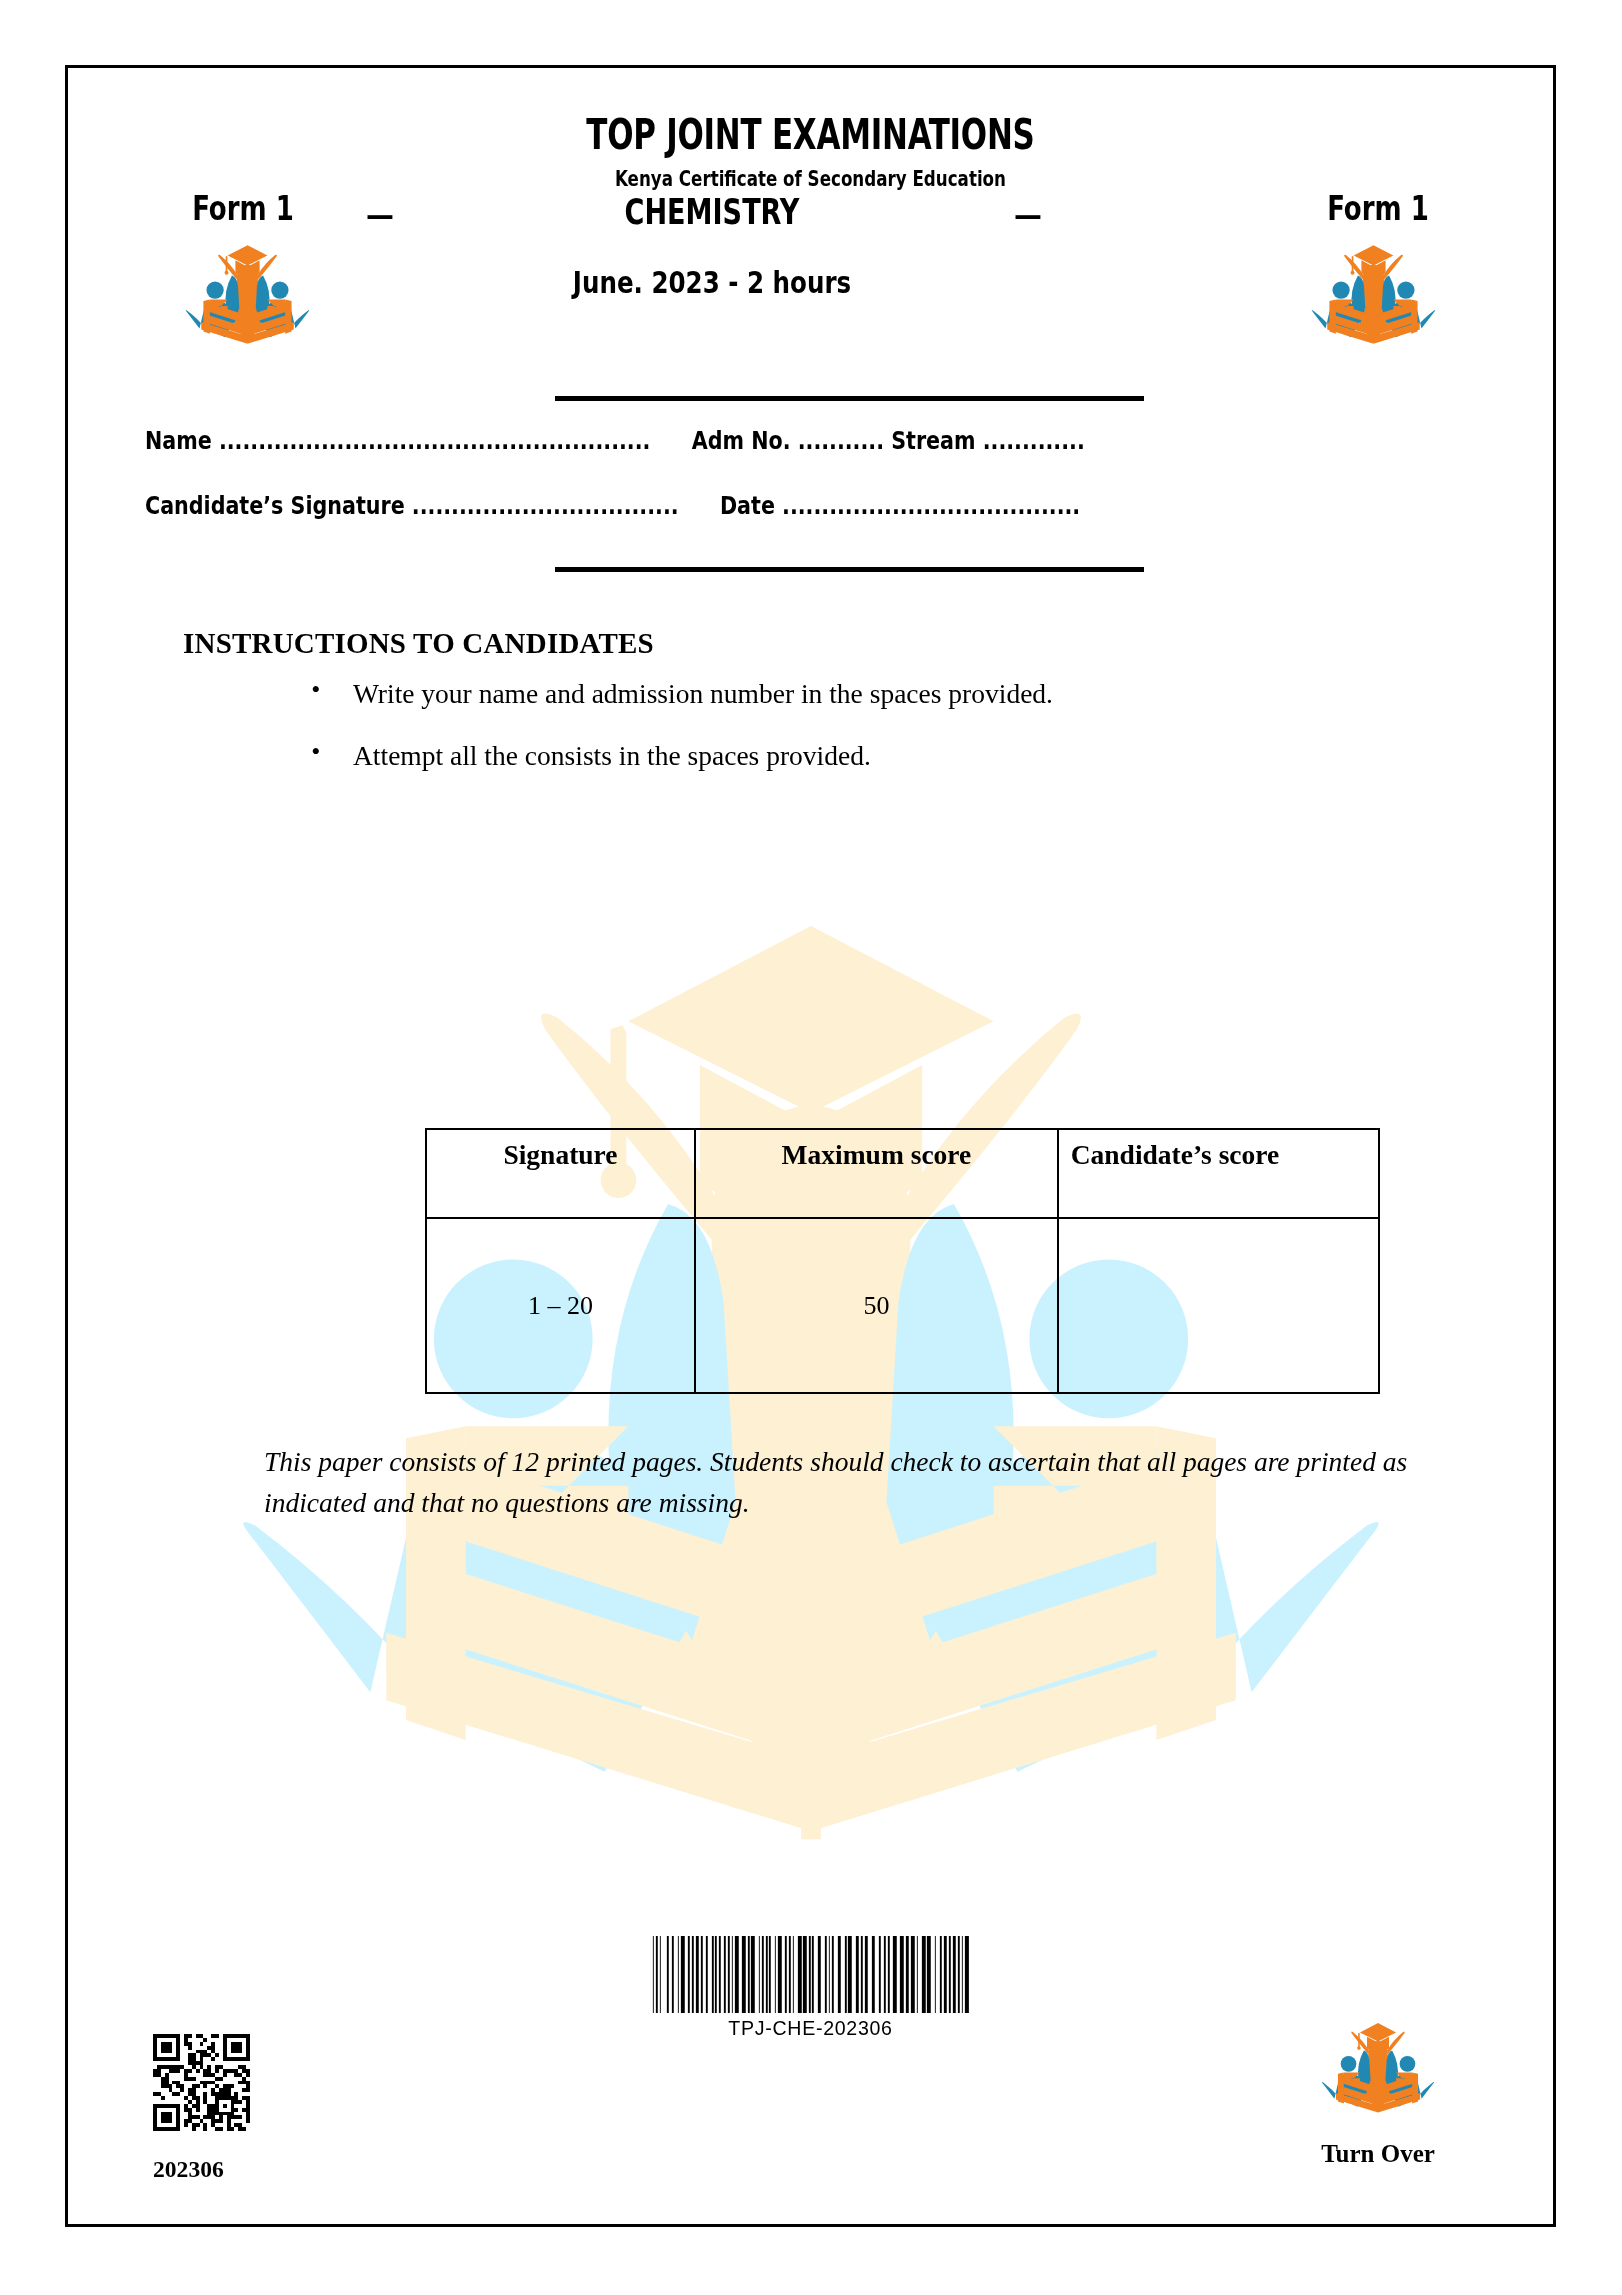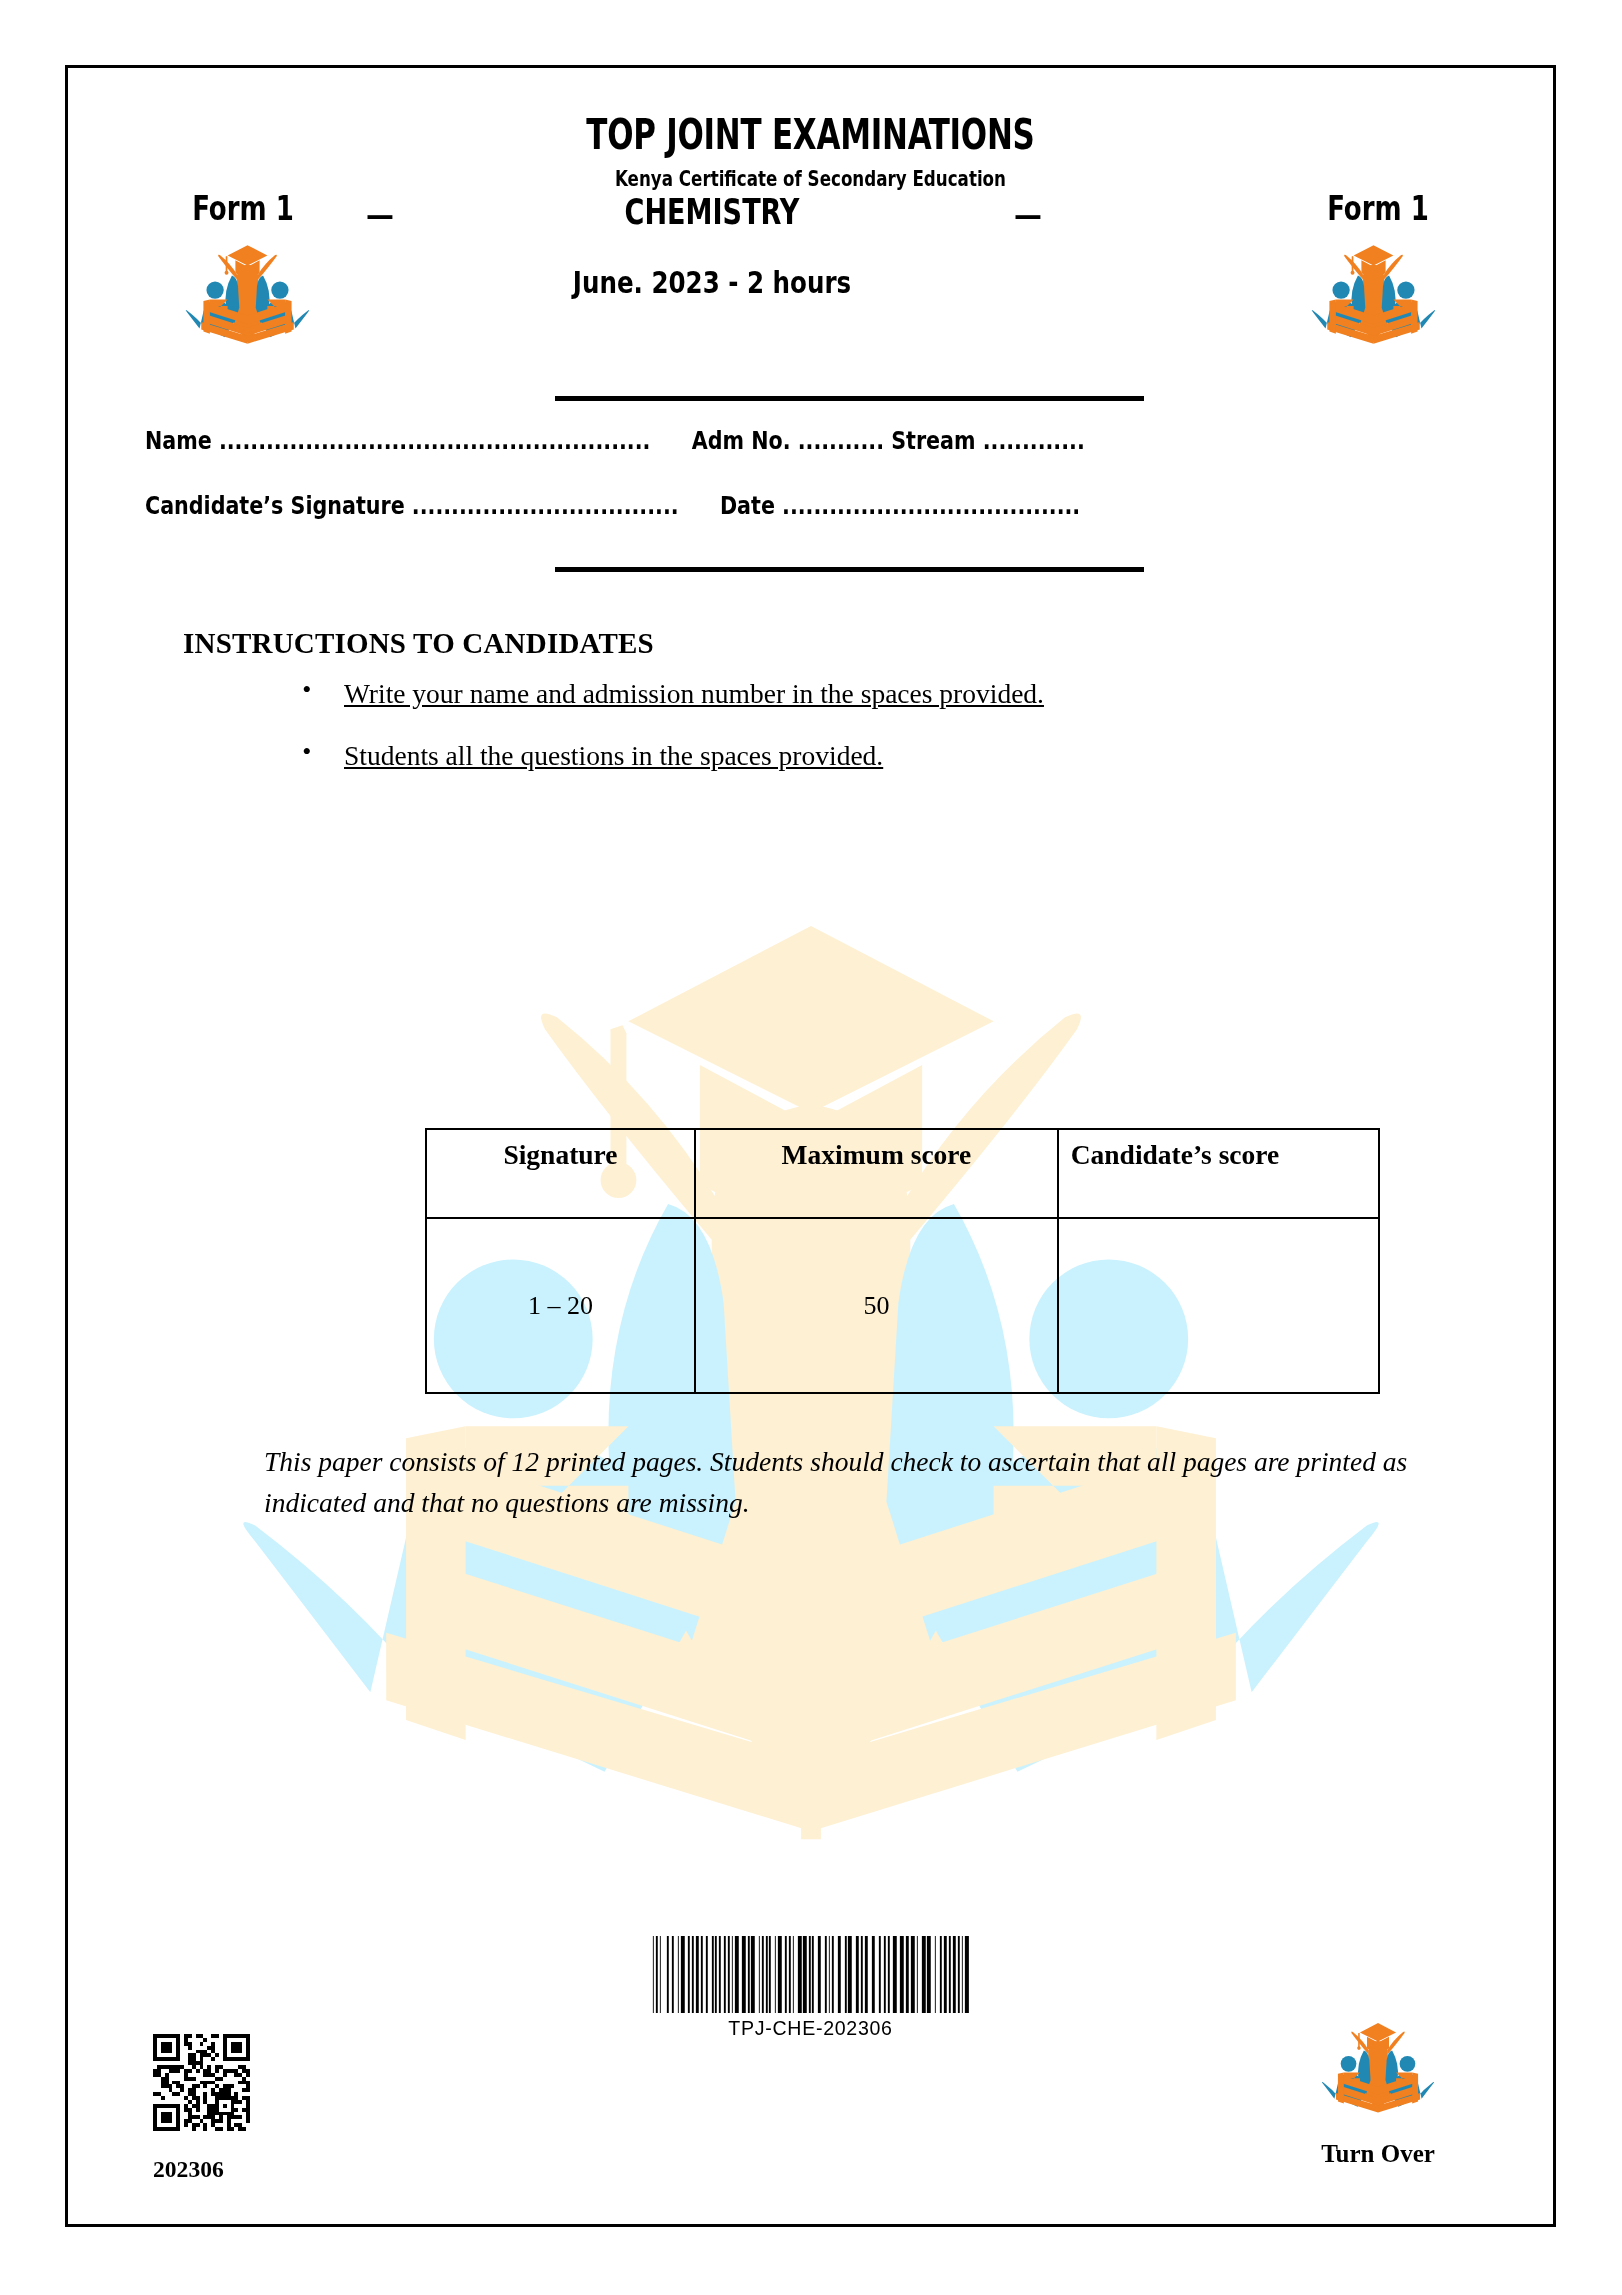--- a/index.html
+++ b/index.html
@@ -171,27 +171,26 @@
     position: absolute;
     left: 115px;
     top: 559px;
     font-family: "Liberation Serif", serif;
     font-weight: bold;
     font-size: 29px;
     letter-spacing: 0.2px;
   }
   .instr-list {
     position: absolute;
-    left: 229px;
+    left: 238px;
     top: 612px;
     width: 1178px;
     margin: 0;
     padding: 0;
     list-style: none;
-    text-decoration: underline;
   }
   .instr-list li {
     position: relative;
     font-family: "Liberation Serif", serif;
     font-size: 27.5px;
     line-height: 1.0;
     margin-bottom: 34px;
     padding-left: 47px;
   }
   .instr-list li::before {
@@ -453,21 +452,21 @@
       <span class="gap-sm"></span>
       <span class="fld">Date</span>
       <span class="fld">......................................</span>
     </div>
 
     <div class="rule rule-2"></div>
 
     <div class="instr-head">INSTRUCTIONS TO CANDIDATES</div>
     <ul class="instr-list">
       <li>Write your name and admission number in the spaces provided.</li>
-      <li>Students all the questions in the spaces provided.</li>
+      <li>Attempt all the consists in the spaces provided.</li>
     </ul>
 
 
     <table class="exam">
       <thead>
         <tr>
           <th class="c1">Signature</th>
           <th class="c2">Maximum score</th>
           <th class="c3">Candidate’s score</th>
         </tr>

